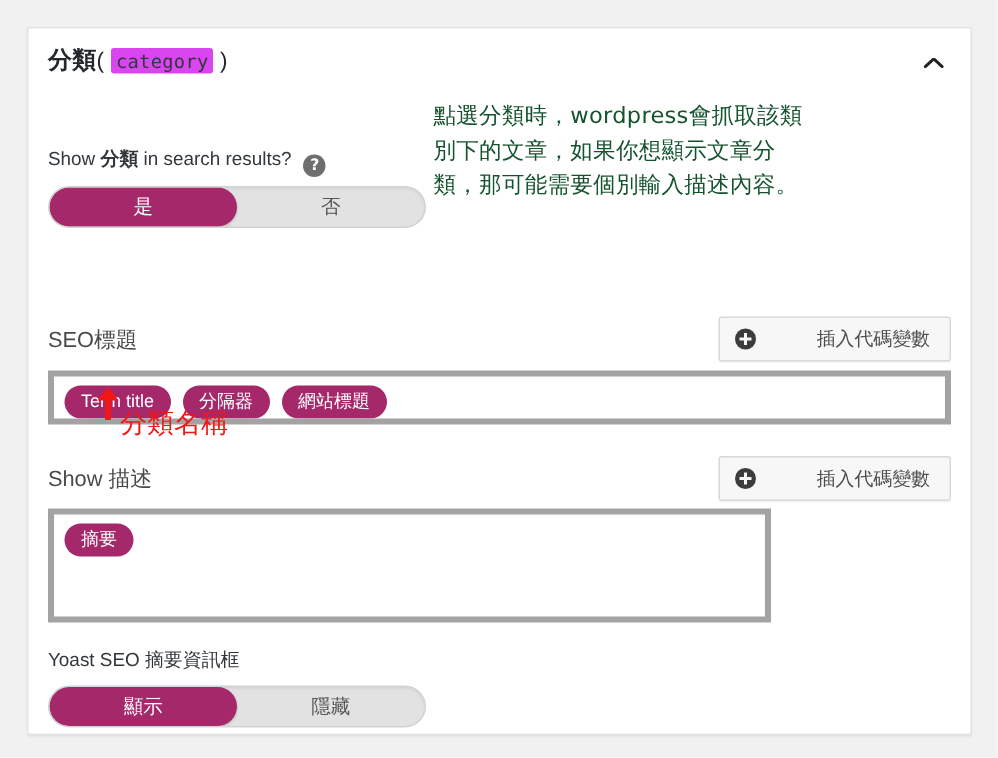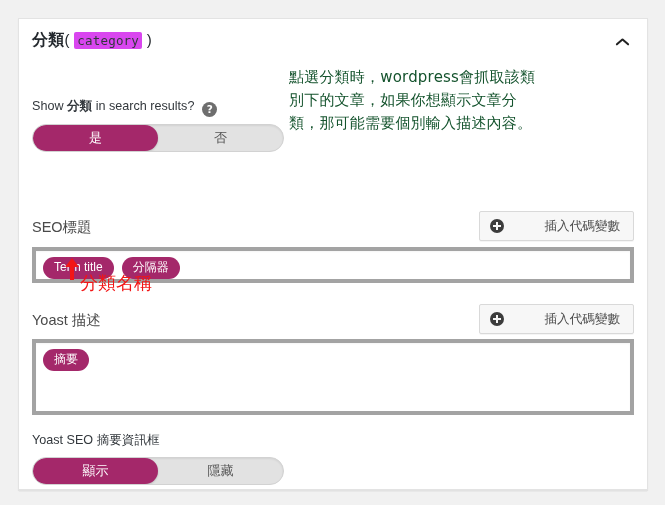--- a/index.html
+++ b/index.html
@@ -317,32 +317,33 @@
     </div>
     <div class="insert-btn" style="right: 13px; top: 150px;">
       <span class="plus-circle"></span>
       <span class="btn-label">插入代碼變數</span>
     </div>
 
     <div class="input-box" style="top: 186px; width: 602px; height: 36px;">
       <div class="pill-wrap">
         <span class="pill">Term title</span>
         <span class="pill">分隔器</span>
+        <span class="pill">網站標題</span>
       </div>
     </div>
 
     <div class="field-row" style="top: 249px;">
-      <div class="label-big">Yoast 描述</div>
+      <div class="label-big">Show 描述</div>
     </div>
     <div class="insert-btn" style="right: 13px; top: 243px;">
       <span class="plus-circle"></span>
       <span class="btn-label">插入代碼變數</span>
     </div>
 
-    <div class="input-box" style="top: 278px; width: 602px; height: 76px;">
+    <div class="input-box" style="top: 278px; width: 482px; height: 76px;">
       <div class="pill-wrap">
         <span class="pill">摘要</span>
       </div>
     </div>
 
     <div class="field-row" style="top: 371px;">
       <div class="label-std">Yoast SEO 摘要資訊框</div>
     </div>
     <div class="field-row" style="top: 396px;">
       <div class="switch">

